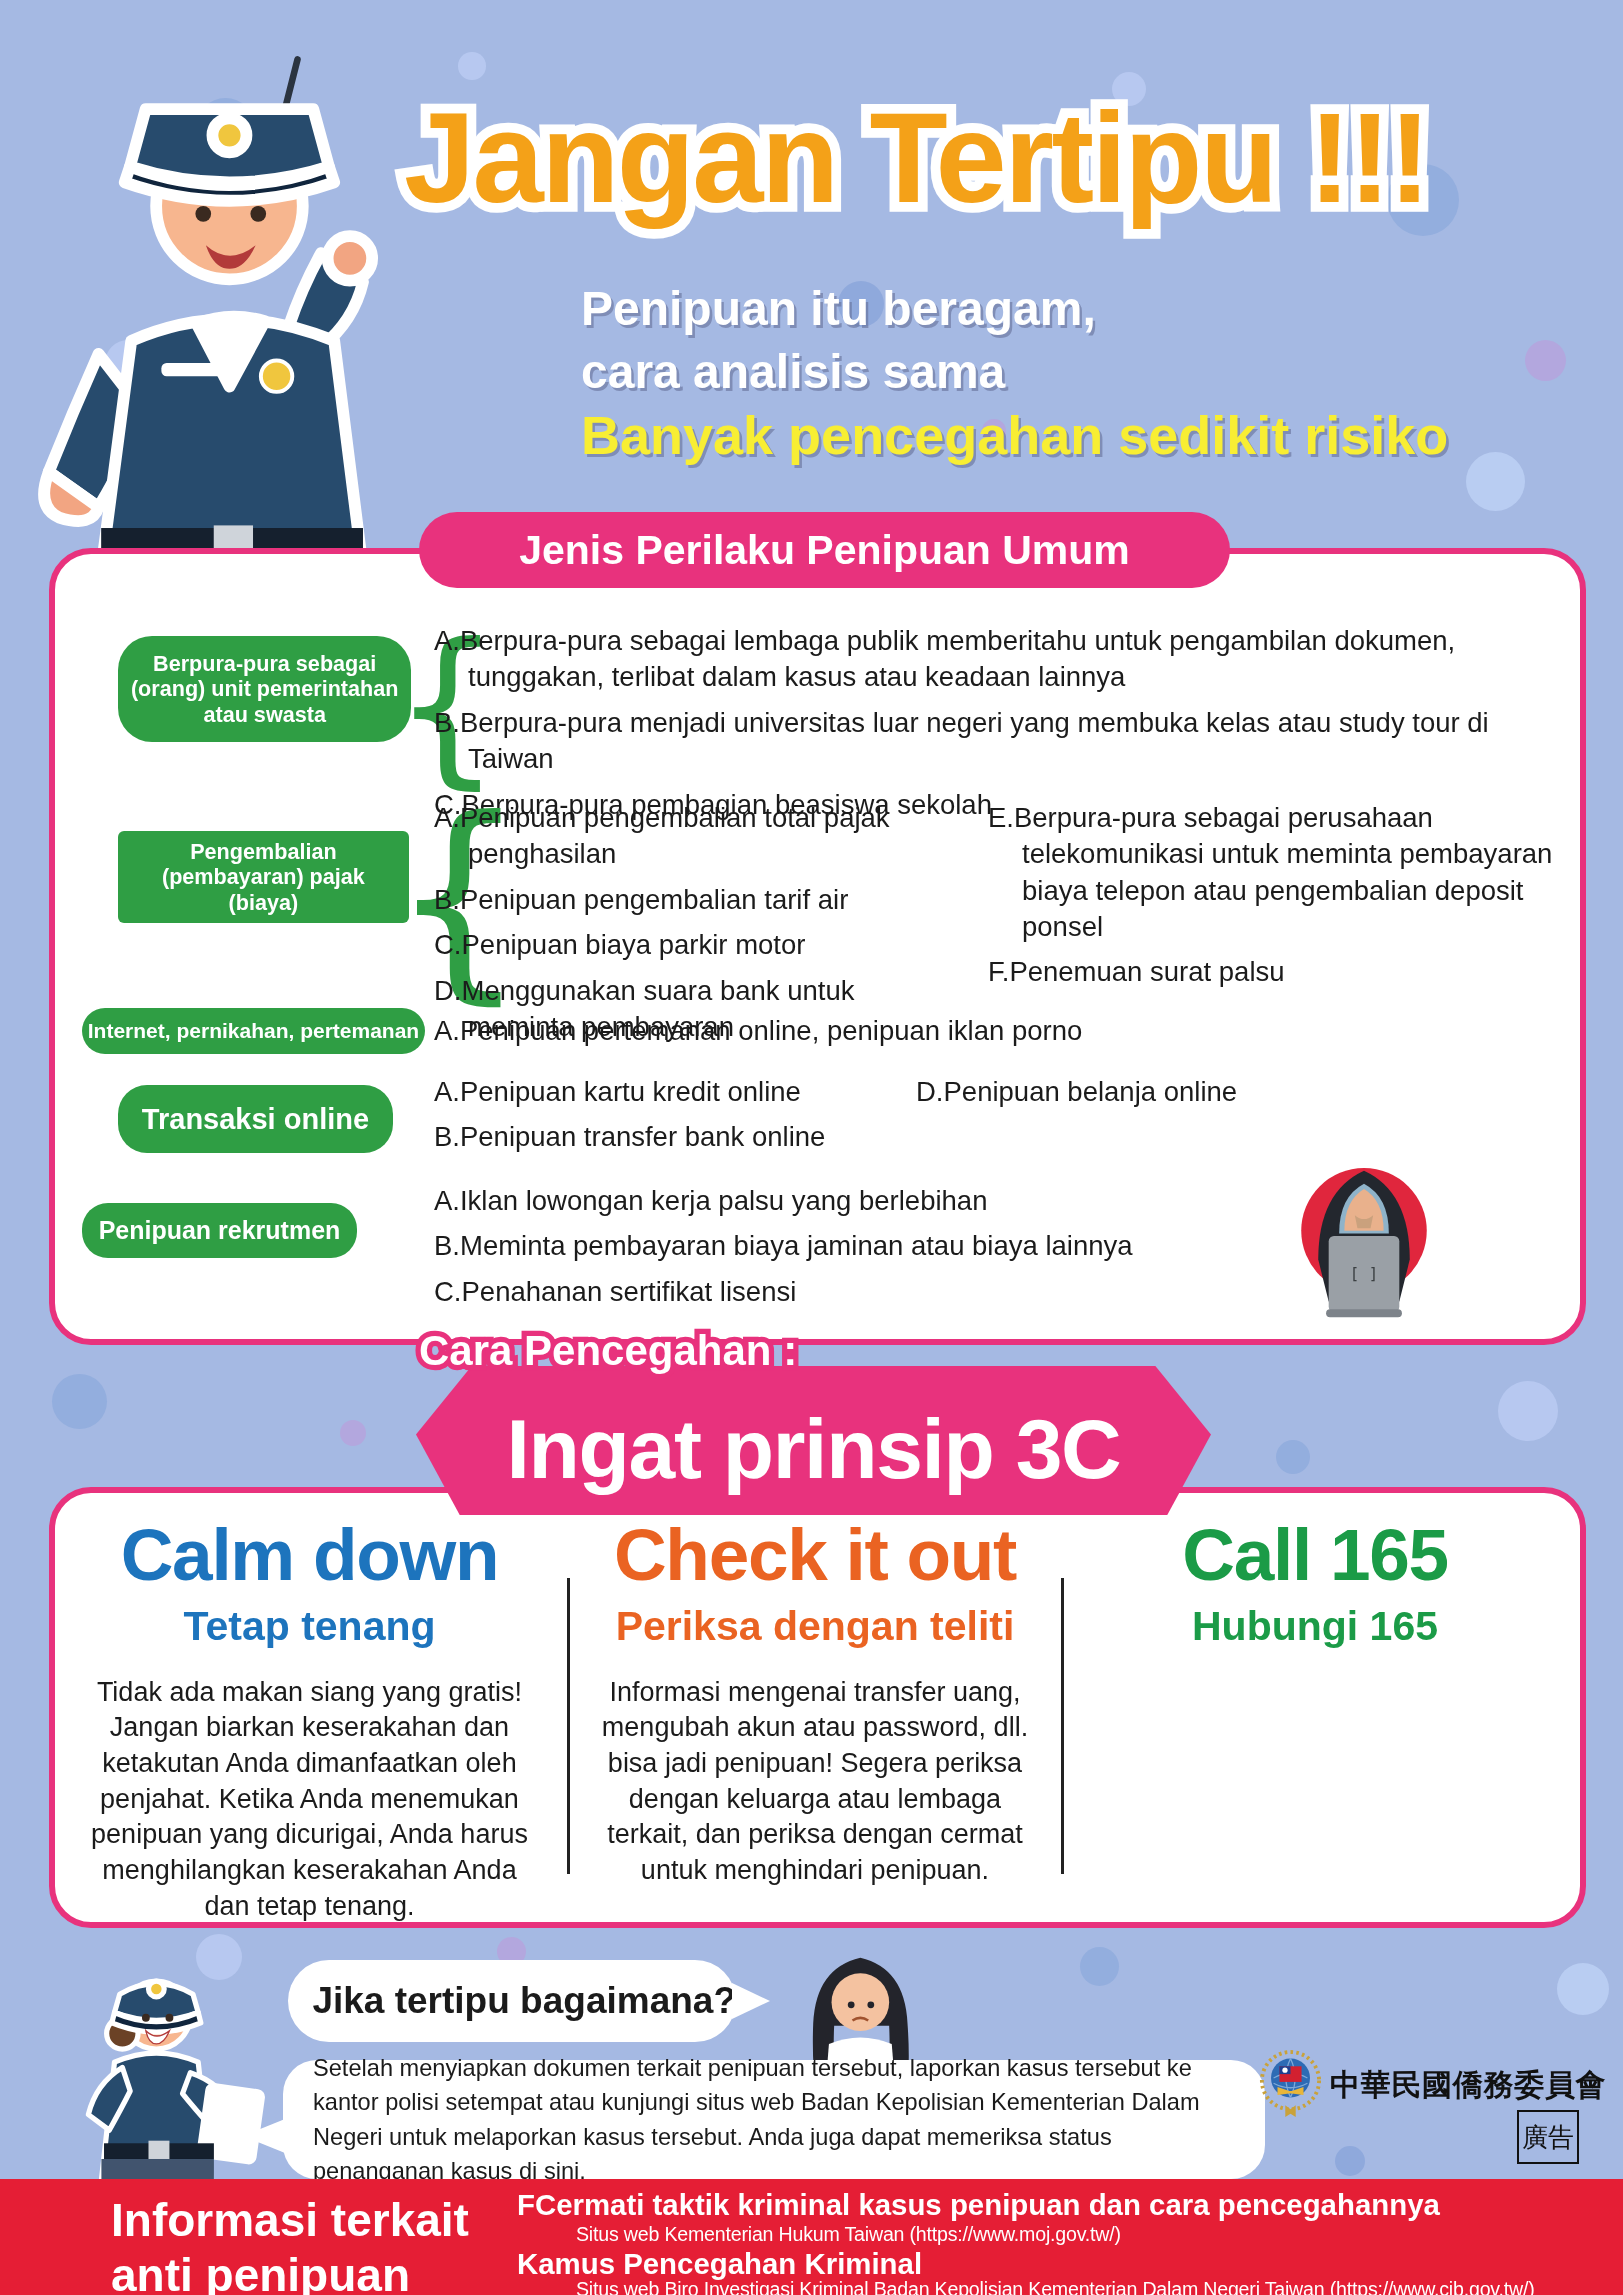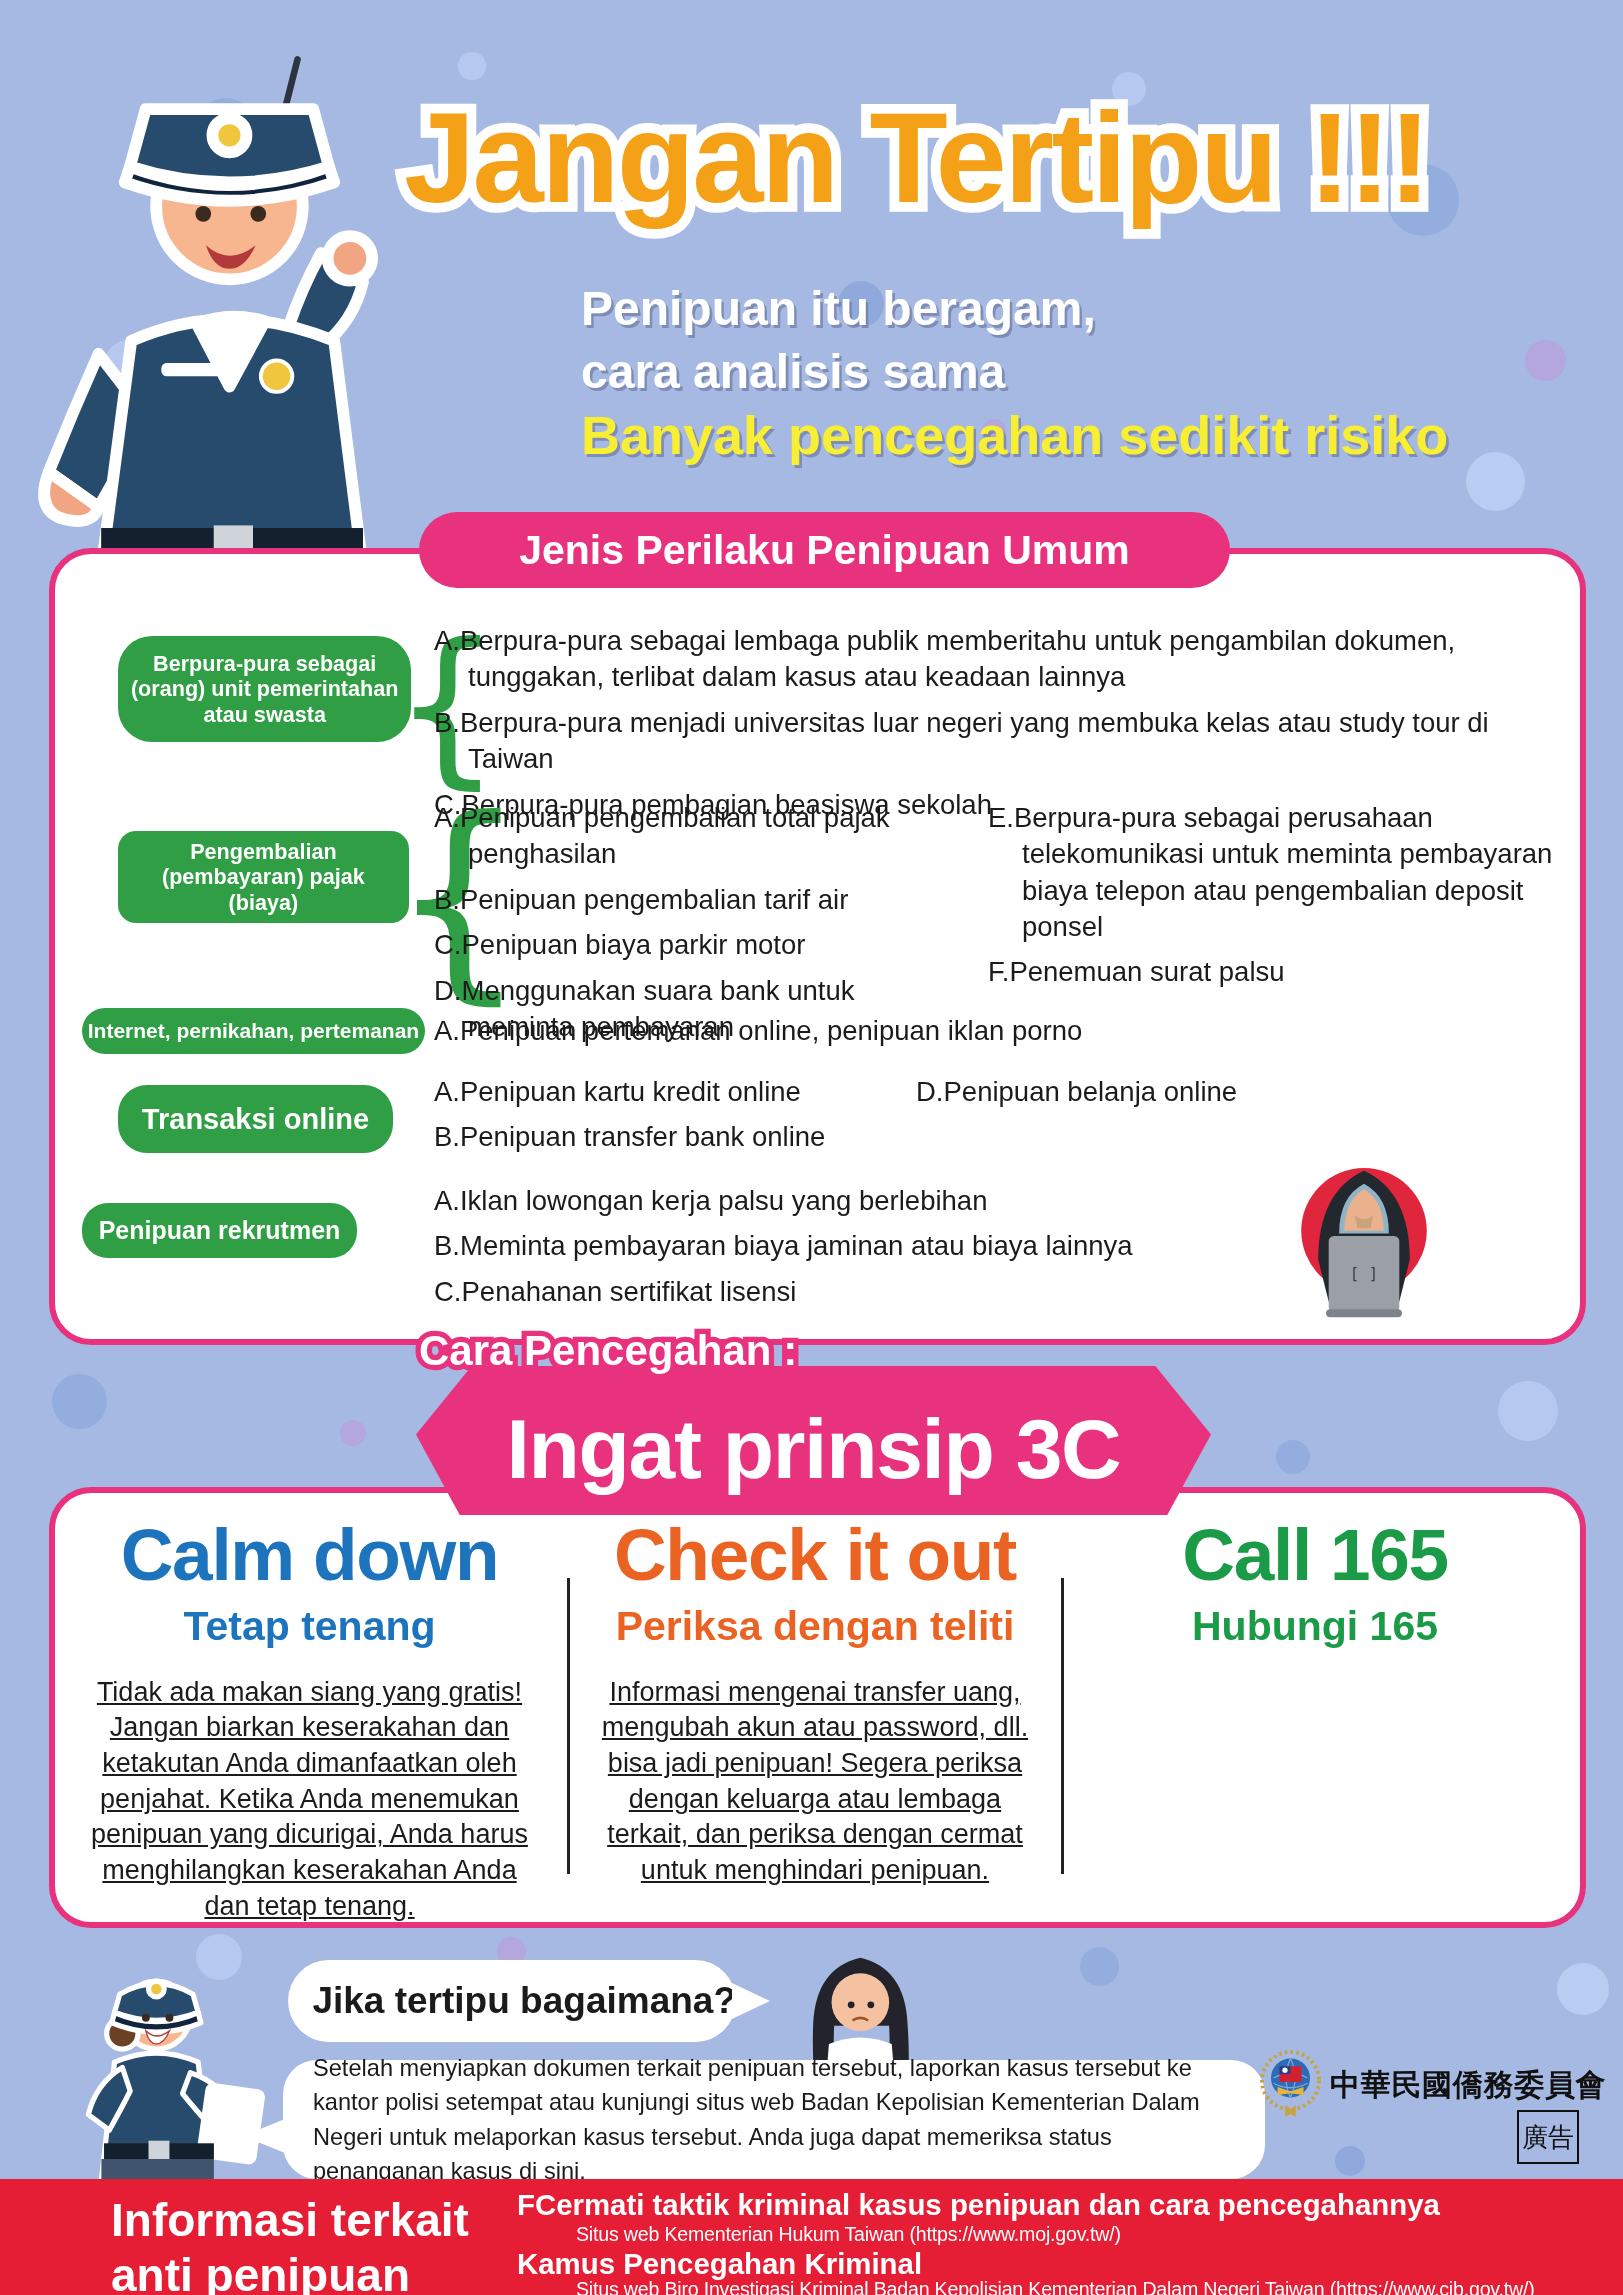--- a/index.html
+++ b/index.html
@@ -43,21 +43,21 @@
   .ribbon{position:absolute;left:416px;top:1366px;width:795px;height:149px;background:#e8327d;z-index:5;
           clip-path:polygon(7% 0,93% 0,100% 46%,94.5% 100%,5.5% 100%,0 46%);
           display:flex;align-items:center;justify-content:center;}
   .ribbon-text{color:#fff;font-weight:bold;font-size:84px;letter-spacing:-1.3px;padding-top:17px;}
 
   
   .cdiv{position:absolute;width:2.6px;background:#222;top:1578px;height:296px;z-index:4;}
   .col{position:absolute;z-index:4;text-align:center;}
   .col-title{font-weight:bold;font-size:73px;letter-spacing:-1.3px;line-height:1.05;}
   .col-sub{font-weight:bold;font-size:41px;margin-top:9.2px;}
-  .col-body{font-size:27px;line-height:1.32;margin-top:25px;text-align:center;text-decoration:underline;}
+  .col-body{font-size:27px;line-height:1.32;margin-top:25px;text-align:center;}
   .c-blue{color:#1d74bd;}
   .c-orange{color:#ea6322;}
   .c-green{color:#1b9b47;}
 
   
   .bubble{position:absolute;background:#fff;z-index:4;}
   .bubble1{left:288px;top:1960px;width:448px;height:82px;border-radius:41px;
            display:flex;align-items:center;justify-content:flex-end;font-weight:bold;font-size:37px;}
   .tail1{position:absolute;left:732px;top:1983px;width:0;height:0;z-index:4;
          border-top:18.3px solid transparent;border-bottom:18.3px solid transparent;border-left:38px solid #fff;}
@@ -141,21 +141,21 @@
   <div class="section-header">Jenis Perilaku Penipuan Umum</div>
 
   <div class="pill" style="left:118px;top:636px;width:275px;height:106px;border-radius:34px;font-size:21.6px;padding:0 9.2px">Berpura-pura sebagai (orang) unit pemerintahan atau swasta</div>
   <div class="brace" style="left:393px;top:620px;font-size:170px">{</div>
   <div class="items" style="left:434px;top:623px;width:1112px">
     <p class="item">A.Berpura-pura sebagai lembaga publik memberitahu untuk pengambilan dokumen, tunggakan, terlibat dalam kasus atau keadaan lainnya</p>
     <p class="item">B.Berpura-pura menjadi universitas luar negeri yang membuka kelas atau study tour di Taiwan</p>
     <p class="item">C.Berpura-pura pembagian beasiswa sekolah</p>
   </div>
 
-  <div class="pill" style="left:118px;top:831px;width:275px;height:92px;border-radius:18px;font-size:21.6px;padding:0 7.9px">Pengembalian (pembayaran) pajak (biaya)</div>
+  <div class="pill" style="left:118px;top:831px;width:275px;height:92px;border-radius:6px;font-size:21.6px;padding:0 7.9px">Pengembalian (pembayaran) pajak (biaya)</div>
   <div class="brace" style="left:390px;top:790px;font-size:216px">{</div>
   <div class="items" style="left:434px;top:800px;width:523px">
     <p class="item">A.Penipuan pengembalian total pajak penghasilan</p>
     <p class="item">B.Penipuan pengembalian tarif air</p>
     <p class="item">C.Penipuan biaya parkir motor</p>
     <p class="item">D.Menggunakan suara bank untuk meminta pembayaran</p>
   </div>
   <div class="items" style="left:988px;top:800px;width:576px">
     <p class="item">E.Berpura-pura sebagai perusahaan telekomunikasi untuk meminta pembayaran biaya telepon atau pengembalian deposit ponsel</p>
     <p class="item">F.Penemuan surat palsu</p>

